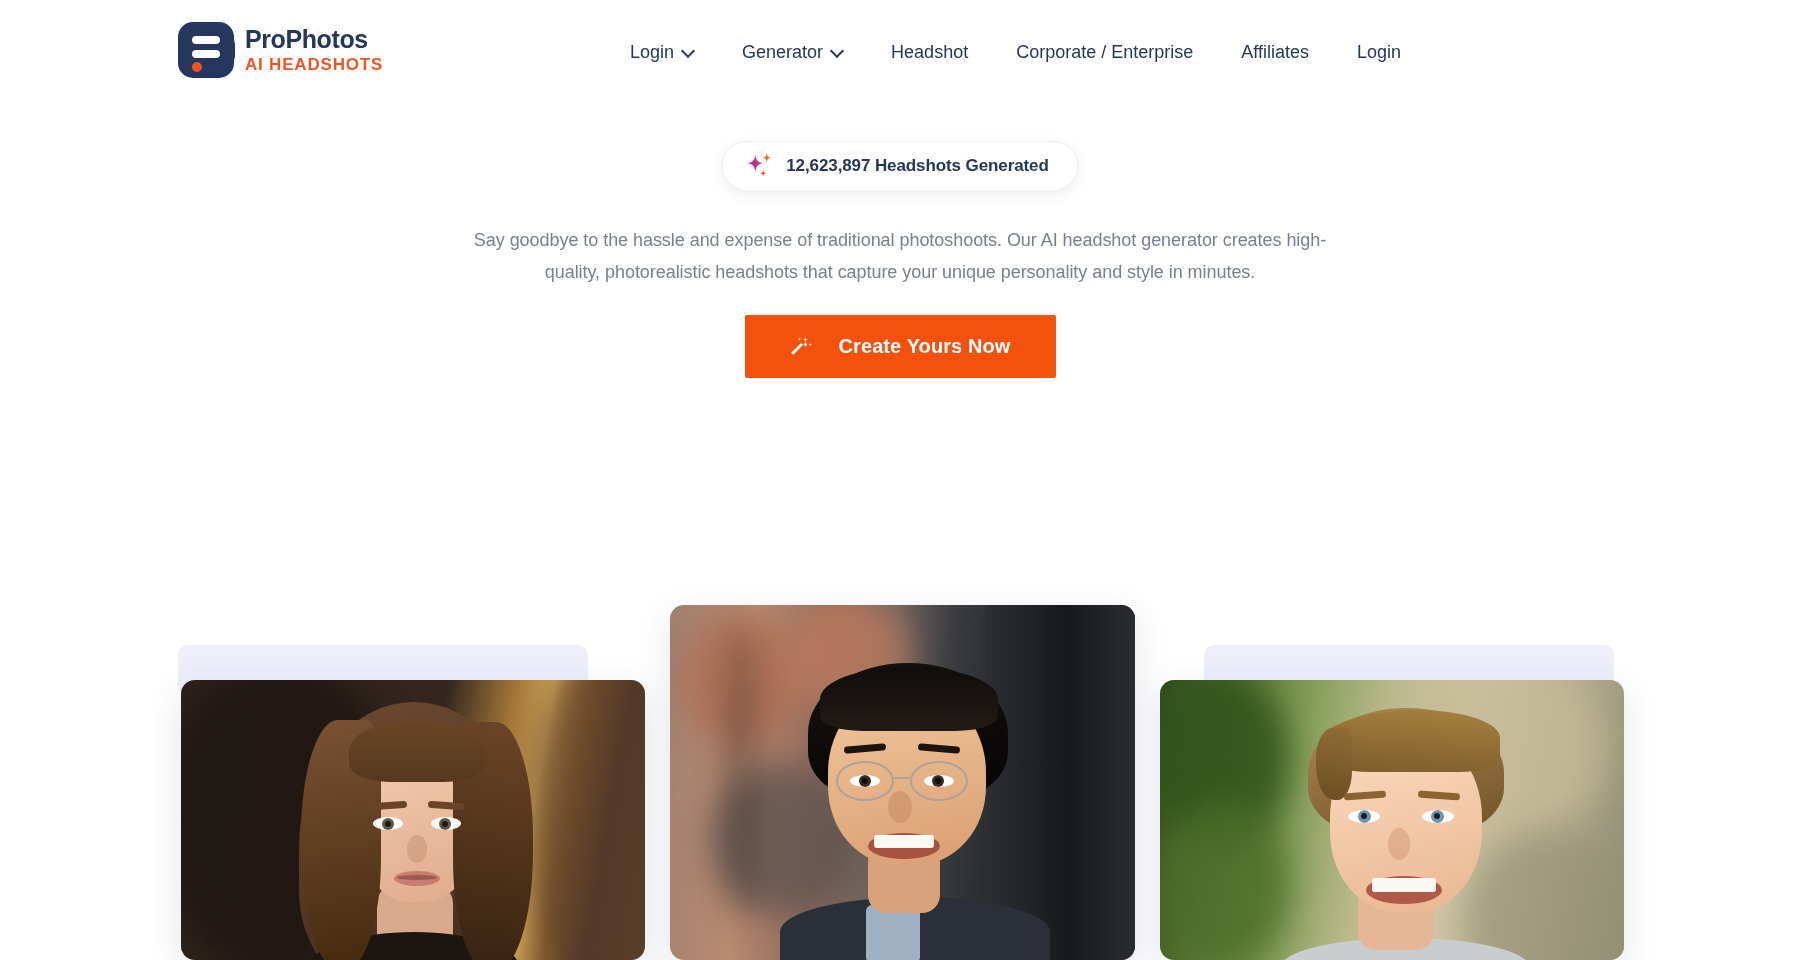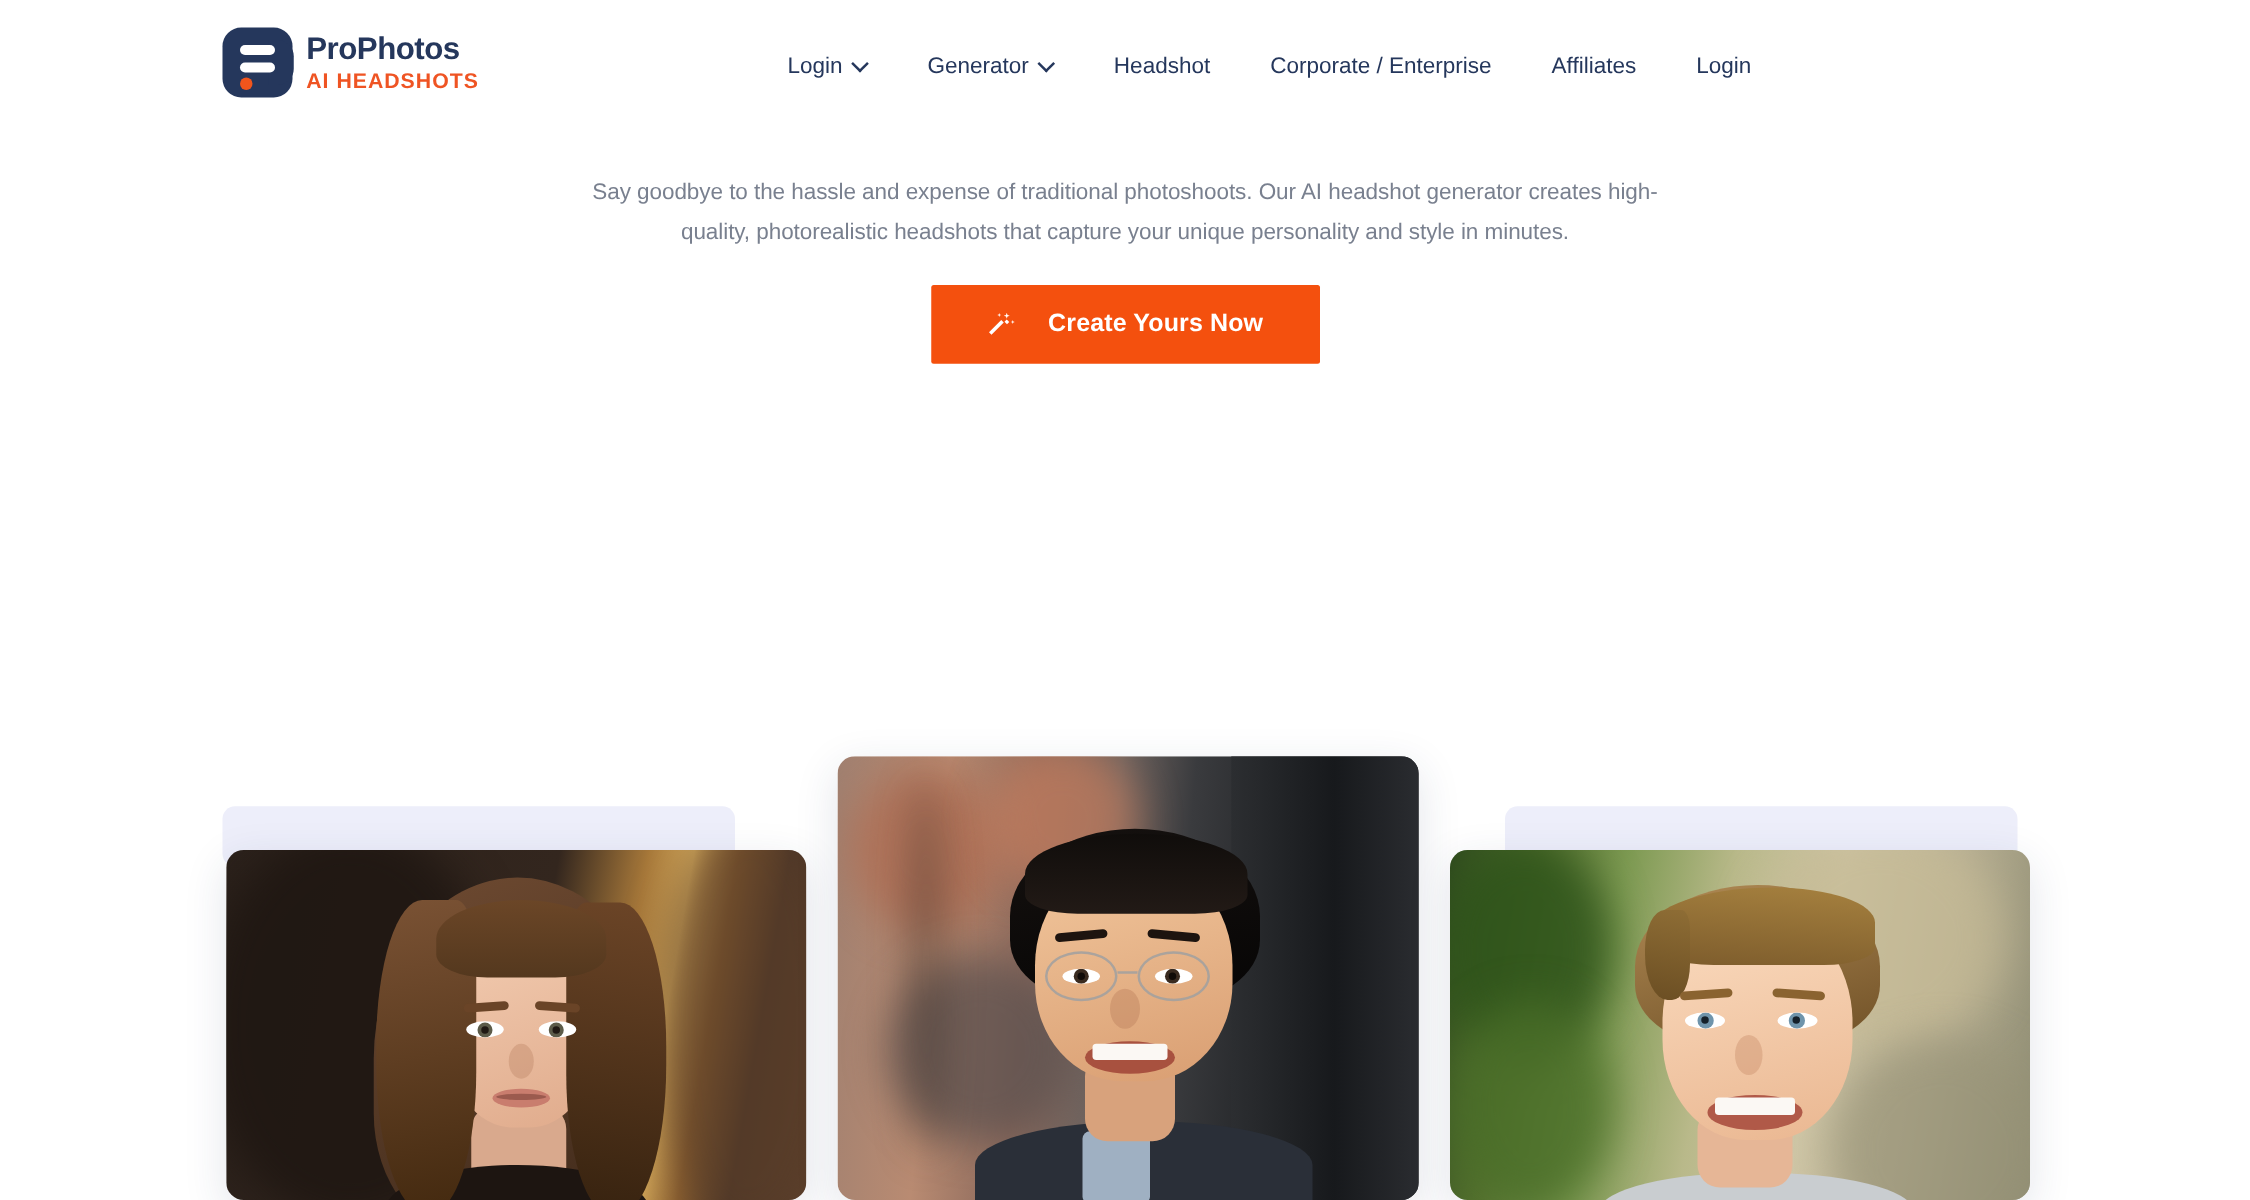--- a/index.html
+++ b/index.html
@@ -321,20 +321,35 @@
       </div>
       <div class="nav-item">
         <span>Login</span>
       </div>
     </nav>
 
   </header>
 
   <section class="hero">
 
+    <div class="badge">
+      <svg class="spark-icon" viewBox="0 0 32 32">
+        <defs>
+          <linearGradient id="sparkGrad" x1="0" y1="1" x2="1" y2="0">
+            <stop offset="0%" stop-color="#8E2BE0"></stop>
+            <stop offset="45%" stop-color="#C0279B"></stop>
+            <stop offset="100%" stop-color="#F2553A"></stop>
+          </linearGradient>
+        </defs>
+        <path d="M11 4 C11.9 10.2 13.6 12.1 19.6 13 C13.6 13.9 11.9 15.8 11 22 C10.1 15.8 8.4 13.9 2.4 13 C8.4 12.1 10.1 10.2 11 4 Z" fill="url(#sparkGrad)"></path>
+        <path d="M23.2 2 C23.7 5.6 24.6 6.6 28 7.1 C24.6 7.6 23.7 8.6 23.2 12.2 C22.7 8.6 21.8 7.6 18.4 7.1 C21.8 6.6 22.7 5.6 23.2 2 Z" fill="#F26B2C"></path>
+        <path d="M19.4 20 C19.8 22.6 20.4 23.3 23 23.7 C20.4 24.1 19.8 24.8 19.4 27.4 C19 24.8 18.4 24.1 15.8 23.7 C18.4 23.3 19 22.6 19.4 20 Z" fill="#F2553A"></path>
+      </svg>
+      <span class="badge-label">12,623,897 Headshots Generated</span>
+    </div>
 
 
     <p class="subhead">Say goodbye to the hassle and expense of traditional photoshoots. Our AI headshot generator creates high-quality, photorealistic headshots that capture your unique personality and style in minutes.</p>
 
     <button class="cta-main">
       <svg class="wand-icon" viewBox="0 0 24 24">
         <path d="M4.2 19.8 L14.0 10.0 L12.0 8.0 L2.2 17.8 Z" fill="#ffffff"></path>
         <path d="M14.6 9.4 L16.6 11.4 L18.4 9.6 L16.4 7.6 Z" fill="#ffffff"></path>
         <path d="M16.4 2.2 L17.0 4.0 L18.8 4.6 L17.0 5.2 L16.4 7.0 L15.8 5.2 L14.0 4.6 L15.8 4.0 Z" fill="#ffffff"></path>
         <path d="M21.2 8.0 L21.6 9.2 L22.8 9.6 L21.6 10.0 L21.2 11.2 L20.8 10.0 L19.6 9.6 L20.8 9.2 Z" fill="#ffffff"></path>

